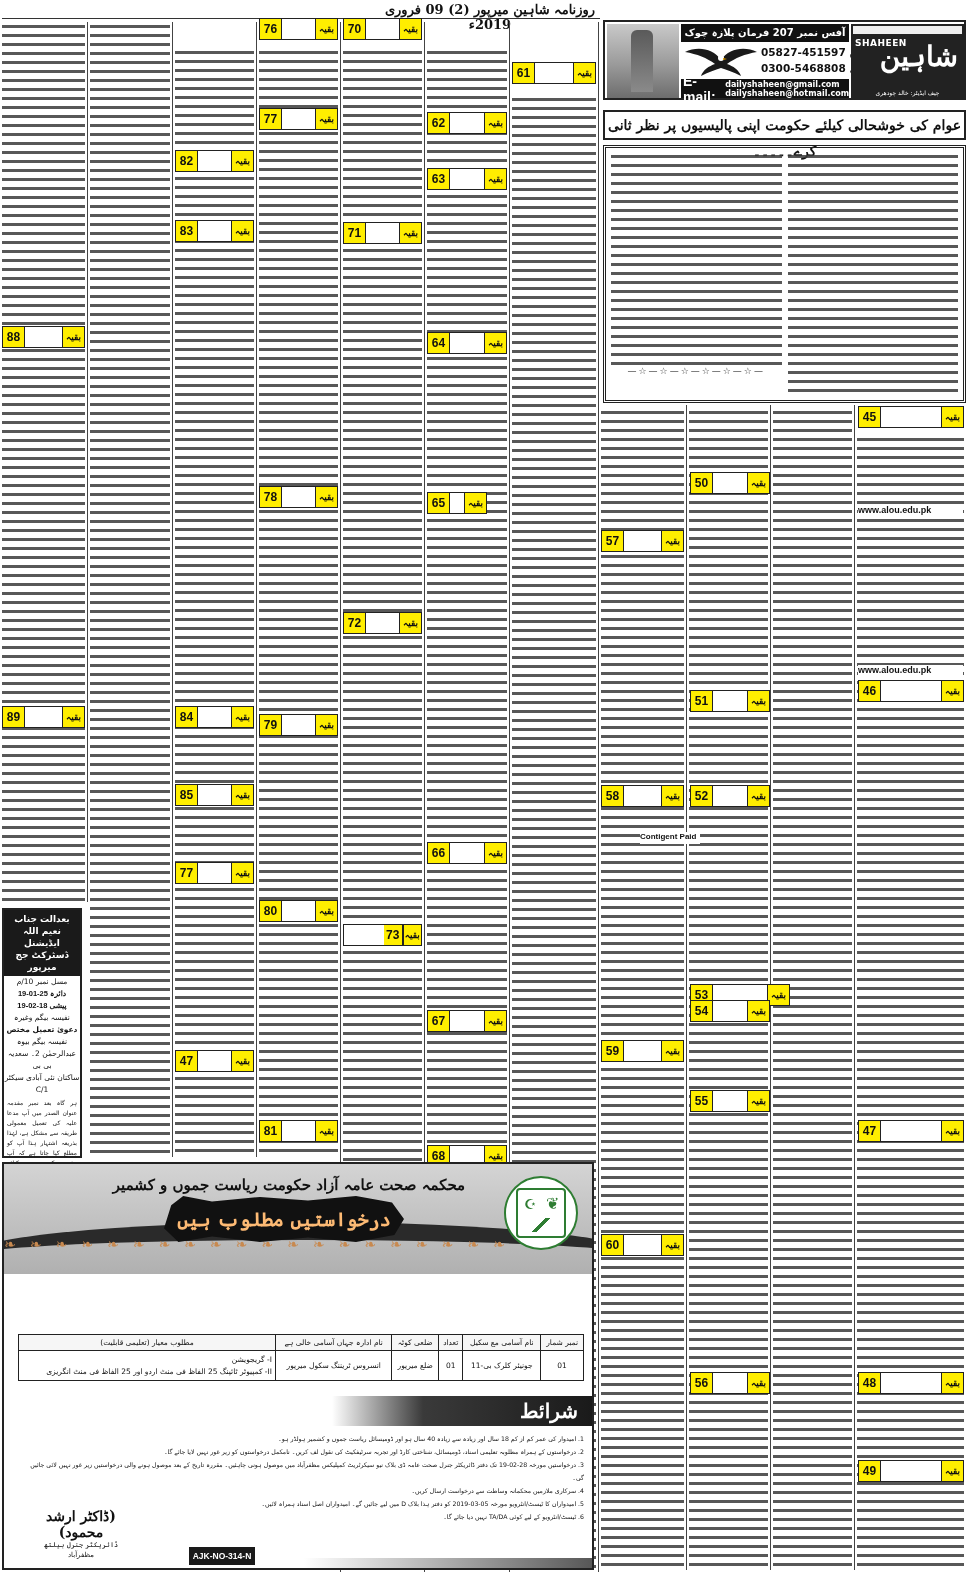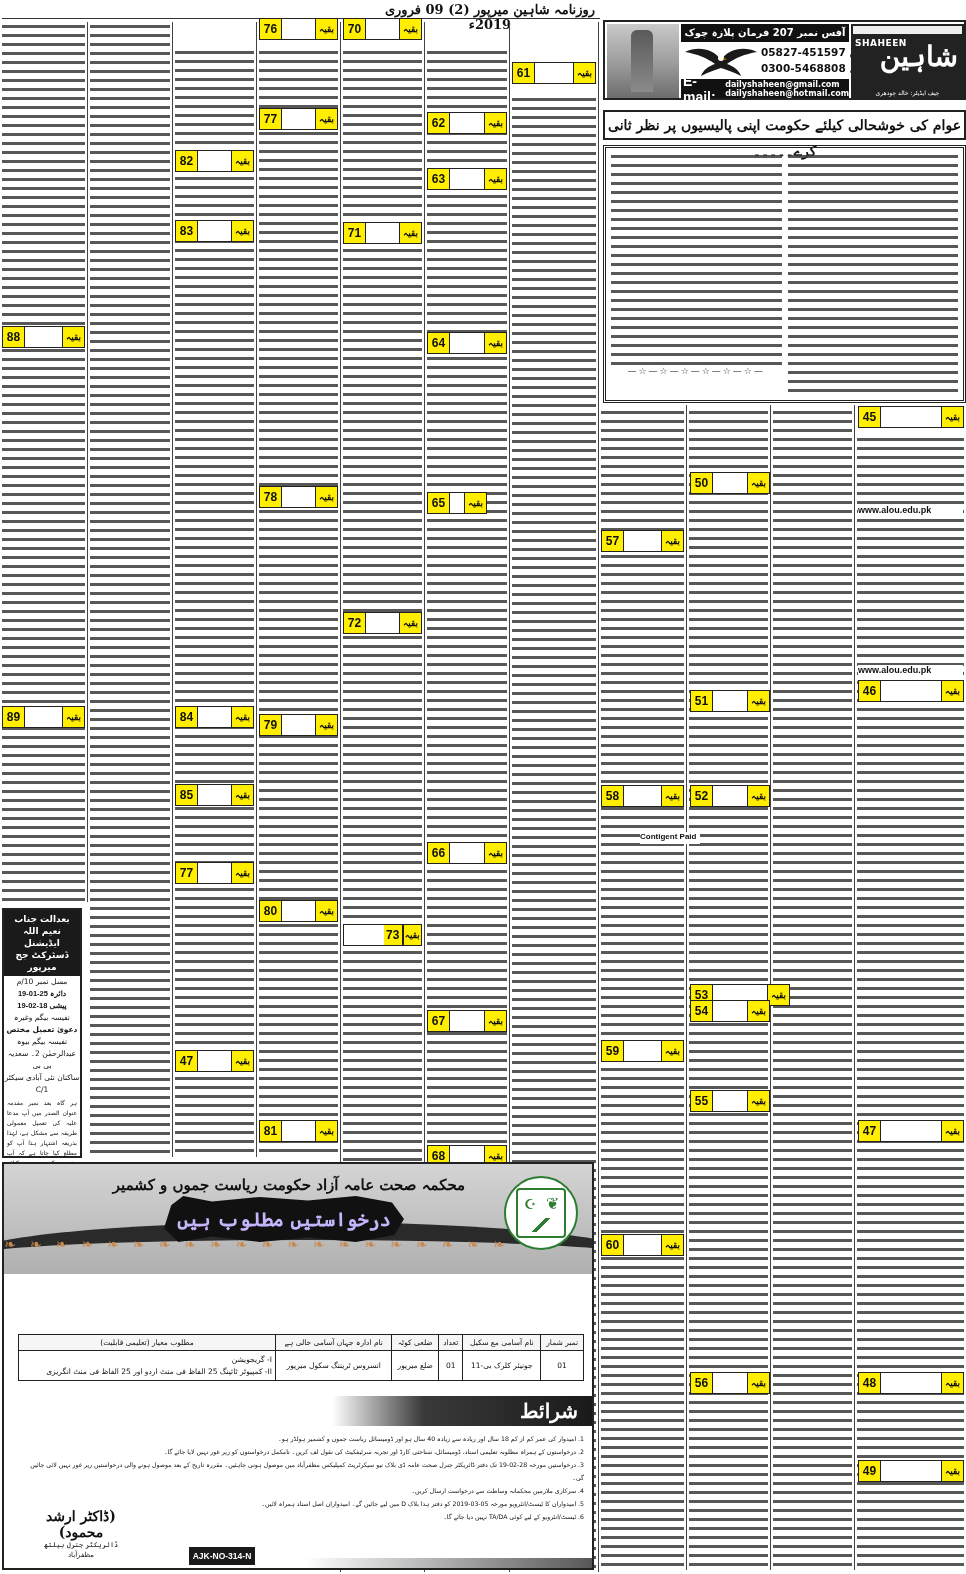--- a/index.html
+++ b/index.html
@@ -54,21 +54,21 @@
   .court-row { font-size:7.5px; text-align:center; line-height:12px; direction:rtl; }
   .court-row.b { font-weight:bold; font-family:"Liberation Sans",sans-serif; }
   .court-sig { font-size:6px; text-align:right; direction:rtl; padding-right:4px; }
 
   
   .ad { left: 2px; top: 1162px; width: 592px; height: 408px; border: 2px solid #222; background:#fff; overflow:hidden; }
   .ad-banner { position:absolute; left:0; top:0; width:100%; height:110px; background: linear-gradient(180deg,#d4d4d4,#b0b0b0); }
   .ad-dept { position:absolute; left:90px; top:12px; width:390px; font-family:"DejaVu Serif",serif; font-size:15px; font-weight:bold; direction:rtl; text-align:center; color:#111; }
   .ad-swoosh { position:absolute; left:-40px; top:58px; width:680px; height:70px; border-radius:50%; border-top: 18px solid #2a2a2a; }
   .ad-leaves { position:absolute; left:0; top:72px; width:100%; font-size:14px; color:#c8894f; letter-spacing:14px; white-space:nowrap; }
-  .ad-burst { position:absolute; left:160px; top:32px; width:240px; height:46px; background:#111; color:#c4b5fd; font-family:"DejaVu Serif",serif; font-size:19px; font-weight:bold; direction:rtl; text-align:center; line-height:46px; clip-path: polygon(3% 20%, 8% 0, 20% 12%, 40% 2%, 60% 10%, 80% 0, 95% 14%, 100% 50%, 96% 85%, 80% 100%, 60% 90%, 40% 100%, 20% 88%, 6% 100%, 0 70%); }
+  .ad-burst { position:absolute; left:160px; top:32px; width:240px; height:46px; background:#111; color:#fdba74; font-family:"DejaVu Serif",serif; font-size:19px; font-weight:bold; direction:rtl; text-align:center; line-height:46px; clip-path: polygon(3% 20%, 8% 0, 20% 12%, 40% 2%, 60% 10%, 80% 0, 95% 14%, 100% 50%, 96% 85%, 80% 100%, 60% 90%, 40% 100%, 20% 88%, 6% 100%, 0 70%); }
   .ad-emblem { position:absolute; left:500px; top:12px; width:74px; height:74px; border-radius:50%; background:#fff; border:2px solid #2e7d32; }
   .ad-emblem .inner { position:absolute; left:10px; top:10px; width:50px; height:50px; border:2px solid #2e7d32; border-radius:4px; }
   .ad-emblem .moon { position:absolute; left:6px; top:6px; font-size:14px; color:#2e7d32; }
   .ad-emblem .leaf { position:absolute; left:28px; top:4px; font-size:16px; color:#2e7d32; }
   .ad-emblem .mnt { position:absolute; left:2px; bottom:4px; width:42px; height:14px; background: linear-gradient(135deg,transparent 45%,#2e7d32 46%,#2e7d32 54%,transparent 55%); }
 
   .ad-intro { position:absolute; left:10px; top:118px; width:572px; direction:rtl; text-align:center; font-family:"DejaVu Serif",serif; font-size:13px; font-weight:bold; line-height:22px; }
   .ad-table { position:absolute; left:14px; top:170px; width:566px; border-collapse:collapse; direction:rtl; font-size:7.5px; }
   .ad-table th, .ad-table td { border:1px solid #222; padding:2px 3px; text-align:center;margin-left:12px; }
   .ad-table th { font-weight:normal; background:#f6f6f6; height:16px; }

